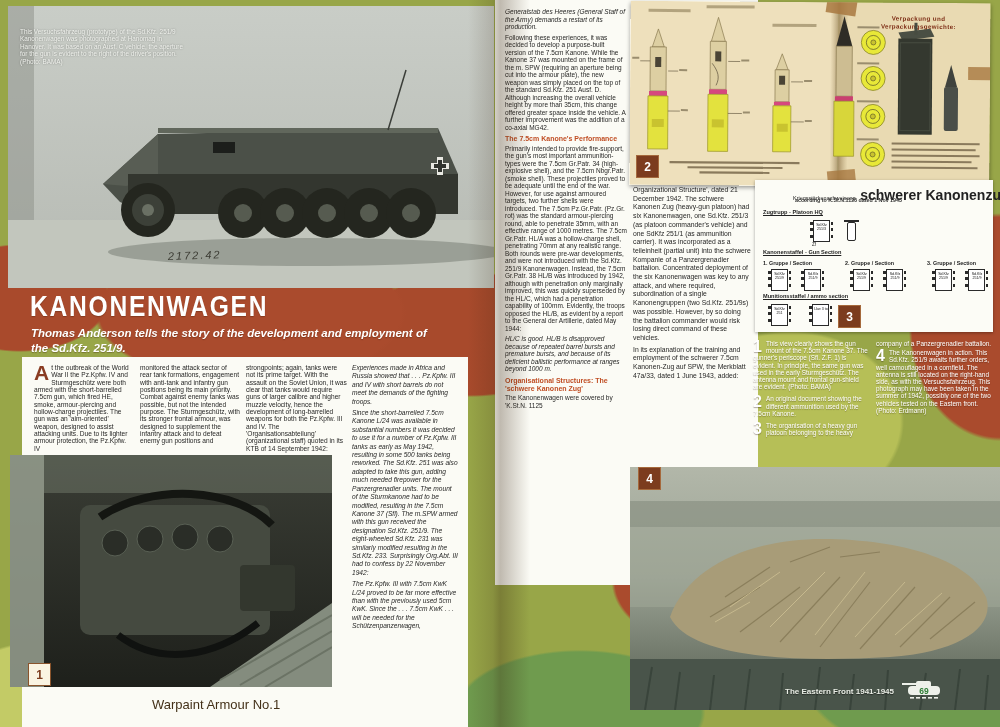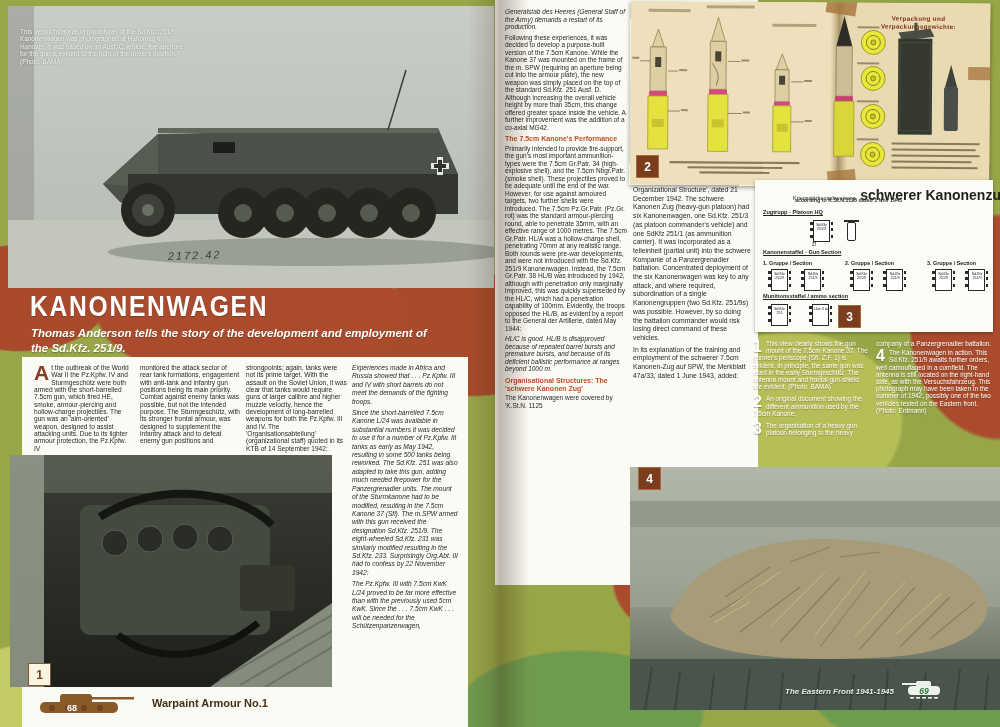--- a/index.html
+++ b/index.html
@@ -50,21 +50,21 @@
     background:#fff;vertical-align:top;margin:0 6px;}
   .vicon .vlabel{position:absolute;top:2px;left:0;right:0;font-size:3.6px;line-height:4px;text-align:center;color:#111;}
   .vicon::before,.vicon::after{content:"";position:absolute;top:1px;bottom:1px;width:2.5px;
     background:repeating-linear-gradient(to bottom,#2a2a2a 0 3px,rgba(0,0,0,0) 3px 6.4px);}
   .vicon::before{left:-4px;}
   .vicon::after{right:-4px;}
   .micon{position:relative;display:inline-block;width:7px;height:17px;border:1px solid #2a2a2a;
     border-radius:2px;background:#fff;vertical-align:top;margin:2px 7px 0 7px;}
   .micon::before{content:"";position:absolute;top:-3px;left:-4px;right:-4px;height:2px;background:#2a2a2a;}
   .spine{pointer-events:none;background:linear-gradient(to right,rgba(0,0,0,0) 0%,rgba(55,35,15,.16) 40%,rgba(55,35,15,.30) 52%,rgba(0,0,0,0) 100%);z-index:8;}
-  .footer-title{font-size:11px;font-weight:bold;color:#433018;}
+  .footer-title{font-size:13px;font-weight:normal;color:#433018;}
   .photo-overlay-text{color:#e9ede5;font-size:8px;font-weight:bold;text-shadow:0 1px 1px rgba(0,0,0,.5);}
 </style>
 </head>
 <body>
 
 <div id="page">
 
   <div class="abs paper" style="left:22px;top:357px;width:446px;height:370px;"></div>
 
   <div class="abs" style="left:8px;top:6px;width:486px;height:282px;">
@@ -145,32 +145,20 @@
       <circle cx="210" cy="84" r="13" fill="#2a2d27" stroke="#596054"></circle>
       <path d="M90,62 C140,28 225,32 262,70" stroke="#141612" stroke-width="8" fill="none"></path>
       <path d="M108,180 C150,212 205,202 248,168" stroke="#101210" stroke-width="7" fill="none"></path>
       <rect x="230" y="110" width="55" height="46" rx="4" fill="#33372e"></rect>
       <polygon points="200,232 322,148 322,232" fill="#848c7e"></polygon>
       <path d="M210,225 L322,160 M230,230 L322,176 M255,232 L322,192" stroke="#6b7365" stroke-width="2" fill="none"></path>
     </svg>
   </div>
   <div class="abs badge badge-light" style="left:28px;top:663px;">1</div>
 
-  <div class="abs" style="left:32px;top:690px;width:118px;height:26px;">
-    <svg width="118" height="26" viewBox="0 0 118 26">
-      <rect x="8" y="12" width="78" height="11" rx="5" fill="#8a5a28"></rect>
-      <rect x="28" y="4" width="32" height="10" rx="3" fill="#8a5a28"></rect>
-      <rect x="58" y="7" width="44" height="2.5" fill="#8a5a28"></rect>
-      <circle cx="20" cy="18" r="3" fill="#6d4520"></circle>
-        <circle cx="36" cy="18" r="3" fill="#6d4520"></circle>
-      <circle cx="52" cy="18" r="3" fill="#6d4520"></circle>
-        <circle cx="68" cy="18" r="3" fill="#6d4520"></circle>
-      <text x="40" y="21" font-size="9" font-weight="bold" fill="#ffffff" text-anchor="middle">68</text>
-    </svg>
-  </div>
   <div class="abs footer-title" style="left:152px;top:697px;">Warpaint Armour No.1</div>
 
   <div class="abs paper" style="left:495px;top:0;width:140px;height:585px;"></div>
   <div class="abs paper" style="left:628px;top:0;width:130px;height:474px;"></div>
 
   <div class="abs bodytext" style="left:505px;top:8px;width:122px;height:572px;font-size:6.5px;line-height:7.5px;">
     <p class="it">Generalstab des Heeres (General Staff of the Army) demands a restart of its production.</p>
     <p>Following these experiences, it was decided to develop a purpose-built version of the 7.5cm Kanone. While the Kanone 37 was mounted on the frame of the m. SPW (requiring an aperture being cut into the armour plate), the new weapon was simply placed on the top of the standard Sd.Kfz. 251 Ausf. D. Although increasing the overall vehicle height by more than 35cm, this change offered greater space inside the vehicle. A further improvement was the addition of a co-axial MG42.</p>
     <div class="redhead">The 7.5cm Kanone's Performance</div>
     <p>Primarily intended to provide fire-support, the gun's most important ammunition-types were the 7.5cm Gr.Patr. 34 (high-explosive shell), and the 7.5cm Nbgr.Patr. (smoke shell). These projectiles proved to be adequate until the end of the war. However, for use against armoured targets, two further shells were introduced. The 7.5cm Pz.Gr.Patr. (Pz.Gr. rot) was the standard armour-piercing round, able to penetrate 35mm, with an effective range of 1000 metres. The 7.5cm Gr.Patr. HL/A was a hollow-charge shell, penetrating 70mm at any realistic range. Both rounds were pre-war developments, and were not introduced with the Sd.Kfz. 251/9 Kanonenwagen. Instead, the 7.5cm Gr.Patr. 38 HL/B was introduced by 1942, although with penetration only marginally improved, this was quickly superseded by the HL/C, which had a penetration capability of 100mm. Evidently, the troops opposed the HL/B, as evident by a report to the General der Artillerie, dated May 1944:</p>
@@ -363,21 +351,21 @@
     </div>
   </div>
   <div class="abs" style="left:876px;top:340px;width:118px;">
     <div class="cap-cont">company of a Panzergrenadier battalion.</div>
     <div class="cap">
       <span class="n">4</span>
       <span>The Kanonenwagen in action. This Sd.Kfz. 251/9 awaits further orders, well camouflaged in a cornfield. The antenna is still located on the right-hand side, as with the Versuchsfahrzeug. This photograph may have been taken in the summer of 1942, possibly one of the two vehicles tested on the Eastern front. (Photo: Erdmann)</span>
     </div>
   </div>
 
-  <div class="abs" style="left:630px;top:467px;width:326px;height:243px;font-style:italic;">
+  <div class="abs" style="left:630px;top:467px;width:326px;height:243px;">
     <svg width="370" height="243" viewBox="0 0 370 243">
       <defs>
         <linearGradient id="field" x1="0" y1="0" x2="0" y2="1">
           <stop offset="0" stop-color="#b2b7a9"></stop>
             <stop offset=".45" stop-color="#9ca395"></stop>
             <stop offset="1" stop-color="#555e50"></stop>
         </linearGradient>
       </defs>
       <rect width="370" height="243" fill="url(#field)"></rect>
       <rect x="0" y="34" width="370" height="26" fill="#8a9183" opacity=".7"></rect>

